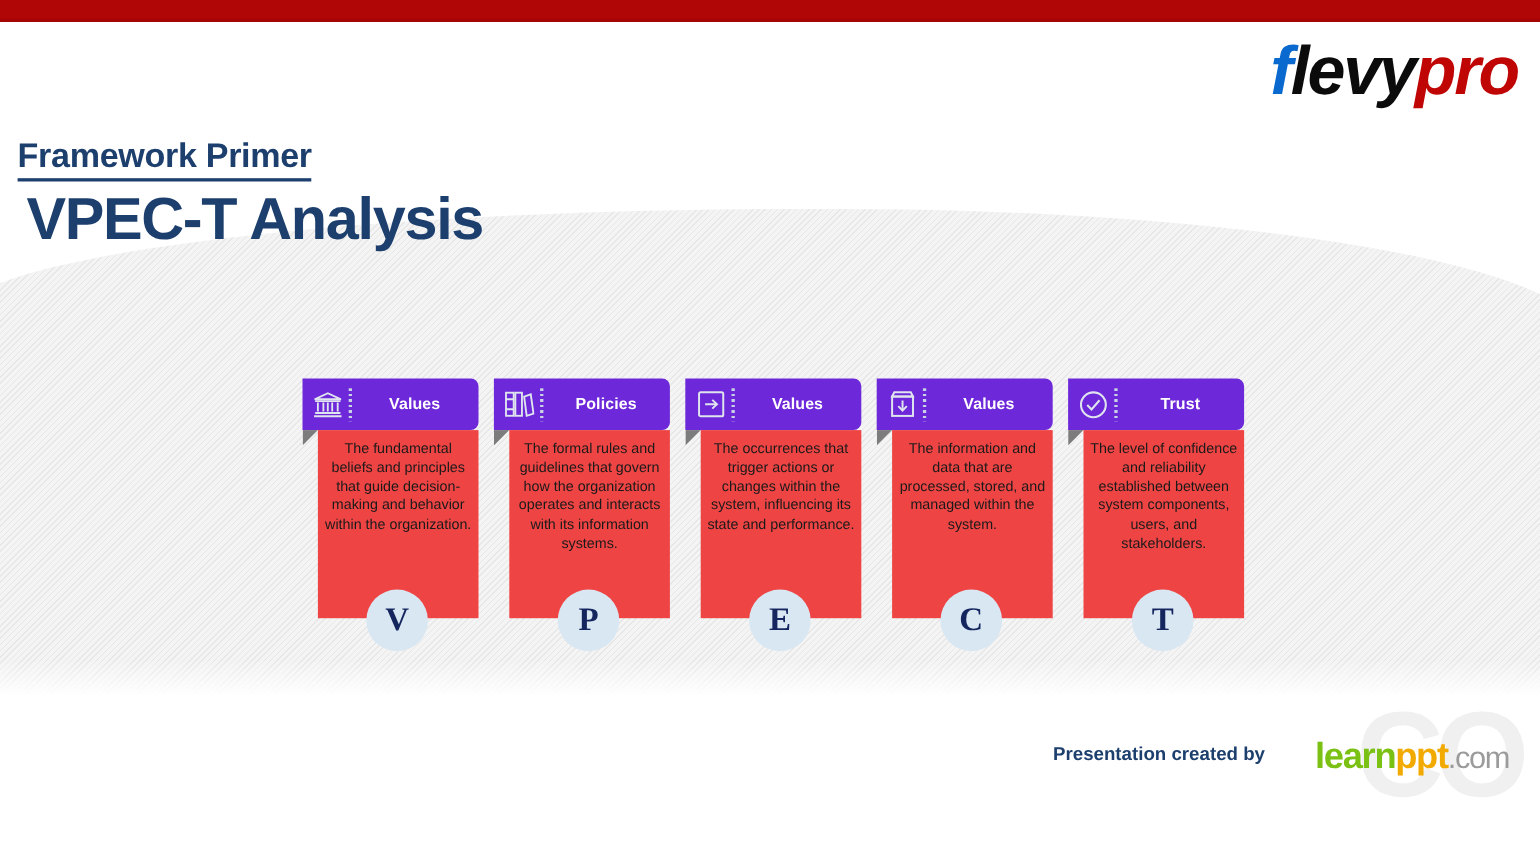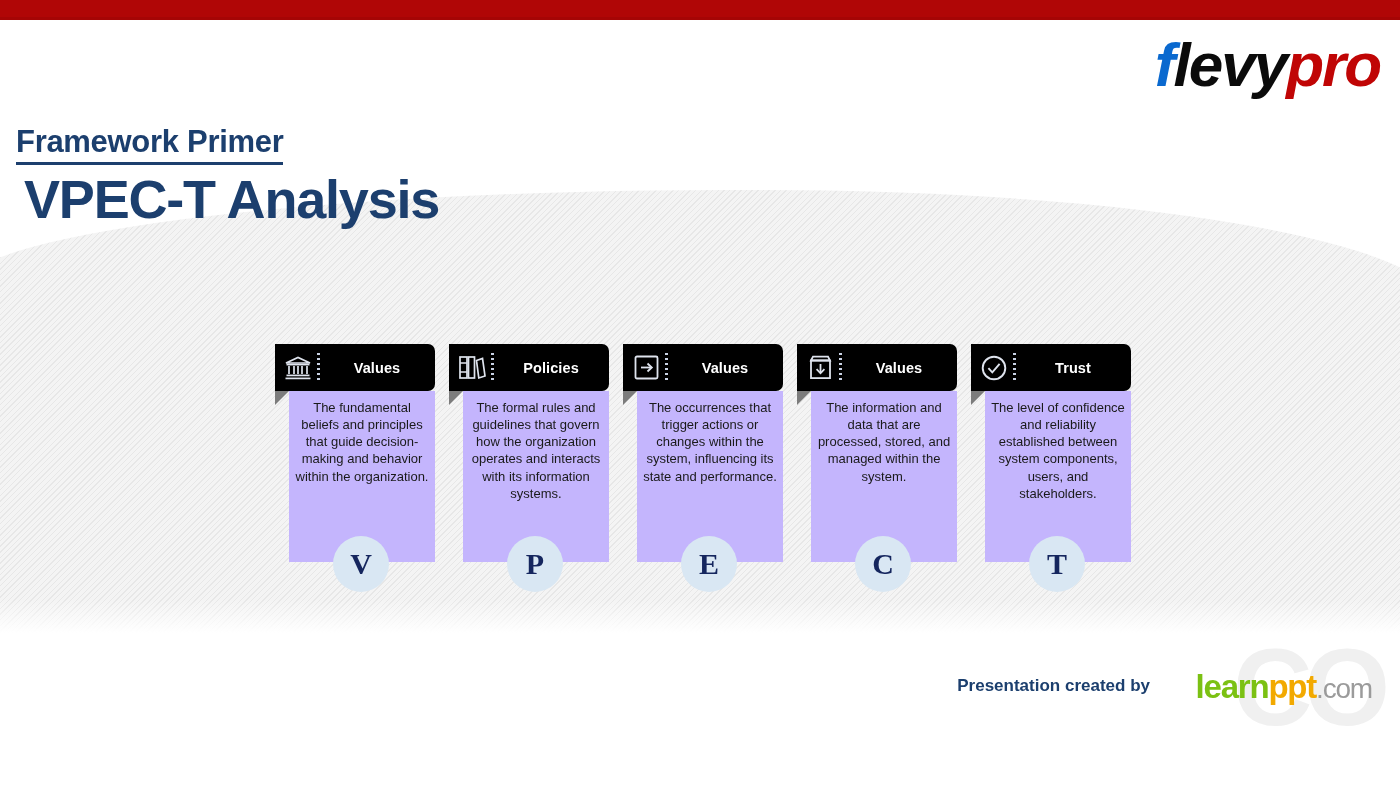--- a/index.html
+++ b/index.html
@@ -54,21 +54,21 @@
   }
   .fp-f{color:#0a69cf;}
   .fp-levy{color:#0b0b0b;}
   .fp-pro{color:#c00505;}
 
   
   .cards{position:absolute;left:275px;top:344px;width:855px;height:250px;}
   .card{position:absolute;top:0;width:160px;}
   .card .hdr{
     position:relative;height:47px;width:160px;
-    background:#000000;
+    background:#6d28d9;
     border-radius:0 7px 7px 0;
     display:flex;align-items:center;
     box-sizing:border-box;padding-left:8px;
     z-index:3;
   }
   .card .hdr-icon{
     width:30px;height:30px;flex:0 0 30px;
     display:flex;align-items:center;justify-content:center;
   }
   .card .hdr-icon svg{display:block;}
@@ -83,21 +83,21 @@
     padding-right:6px;
   }
   .fold{
     position:absolute;left:0;top:47px;width:14px;height:14px;
     background:#7c7c7c;
     clip-path:polygon(0 0,100% 0,0 100%);
     z-index:2;
   }
   .card .body{
     position:relative;margin-left:14px;width:146px;min-height:171px;
-    background:#c4b5fd;
+    background:#ef4444;
     box-sizing:border-box;
     padding:8px 5px 10px 5px;
     z-index:1;
   }
   .card .desc{
     font-size:13px;line-height:1.32;color:#1a1a1a;text-align:center;
   }
   .circle{
     position:absolute;top:536px;width:56px;height:56px;border-radius:50%;
     background:#d9e7f3;

